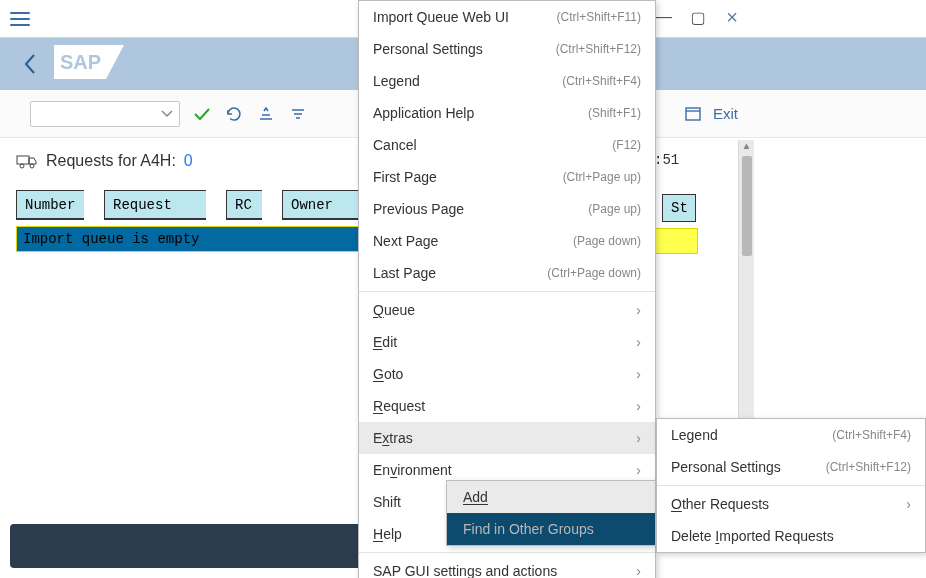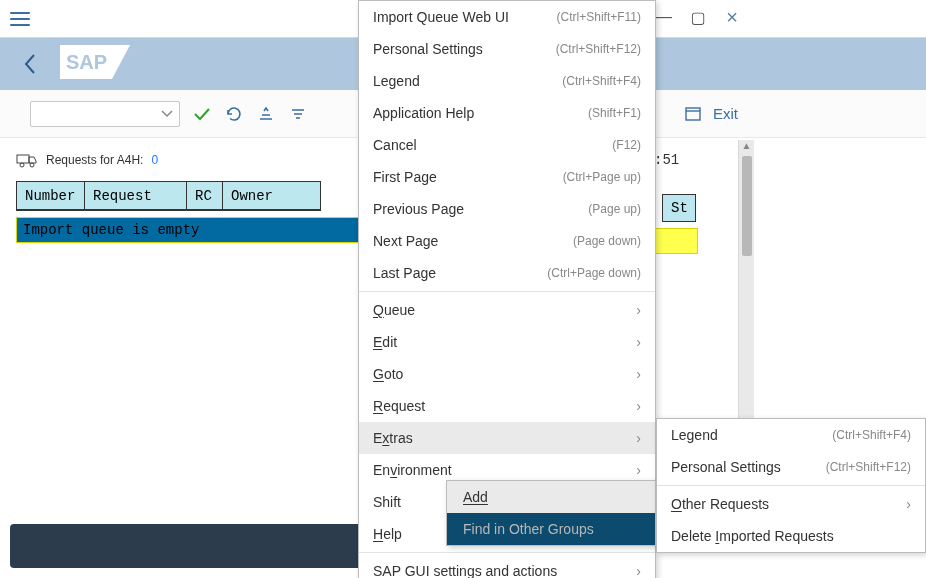--- a/index.html
+++ b/index.html
@@ -11,38 +11,38 @@
   .hamburger span { height: 2px; background: #3a6ea5; border-radius: 1px; }
 
   
   .winctrl { position: absolute; top: 4px; right: 178px; display: flex; gap: 2px; }
   .winbtn { width: 32px; height: 26px; display: flex; align-items: center; justify-content: center; color: #555; font-size: 16px; cursor: pointer; }
   .winbtn.close { color: #5a7fa6; font-size: 20px; }
 
   
   .blueband { background: #aec7de; height: 52px; display: flex; align-items: center; padding: 0 10px; position: relative; }
   .back { width: 40px; height: 40px; display: flex; align-items: center; justify-content: center; color: #2b5c8e; cursor: pointer; }
-  .logo { margin-left: 10px; }
+  .logo { margin-left: 4px; }
   .title { position: absolute; left: 50%; transform: translateX(-50%); color: #34495e; font-size: 18px; }
 
   
   .toolbar { height: 48px; display: flex; align-items: center; gap: 12px; padding: 0 30px; border-bottom: 1px solid #e8e8e8; background: #fbfbfb; }
   .combo { width: 150px; height: 26px; border: 1px solid #c8c8c8; background: #fff; display: flex; align-items: center; justify-content: flex-end; padding: 0 6px; cursor: pointer; border-radius: 2px;}
   .tbicon { width: 20px; height: 20px; display: flex; align-items: center; justify-content: center; color: #3a6ea5; cursor: pointer; }
   .tbicon.green { color: #2aa52a; }
   .exit-group { position: absolute; right: 188px; display: flex; align-items: center; gap: 10px; }
   .exit-text { color: #3a6ea5; font-size: 15px; cursor: pointer; }
 
   
   .content { padding: 14px 16px; position: relative; }
-  .reqline { display: flex; align-items: center; gap: 8px; font-family: "Courier New", monospace; font-size: 12px; color: #333; }
+  .reqline { display: flex; align-items: center; gap: 8px; font-family: "Courier New", monospace; font-size: 16px; color: #333; }
   .reqline .count { color: #2478ff; }
   .timebox { position: absolute; top: 14px; left: 654px; font-family: "Courier New", monospace; font-size: 14px; color: #333; }
 
-  .grid { margin-top: 13px; display: flex; }
+  .grid { margin-top: 20px; display: flex; gap: 20px; }
   .gcol { border: 1px solid #333; border-right: none; }
   .gcol:last-child { border-right: 1px solid #333; }
   .ghead { background: #bce7ef; height: 28px; display: flex; align-items: center; padding: 0 8px; font-family: "Courier New", monospace; font-size: 14px; border-bottom: 1px solid #333;}
   .msgrow { margin-top: 6px; background: #0369a1; height: 26px; display: flex; align-items: center; padding: 0 6px; font-family: "Courier New", monospace; font-size: 14px; border: 1px solid #d8d800; width: 356px; }
   .msgrow2 { position: absolute; top: 90px; left: 654px; background: #ffff4e; height: 26px; width: 44px; border: 1px solid #d8d800;}
 
   .colSt { position: absolute; top: 56px; left: 662px; }
   .colSt .ghead { width: 34px; border: 1px solid #333; }
 
   

